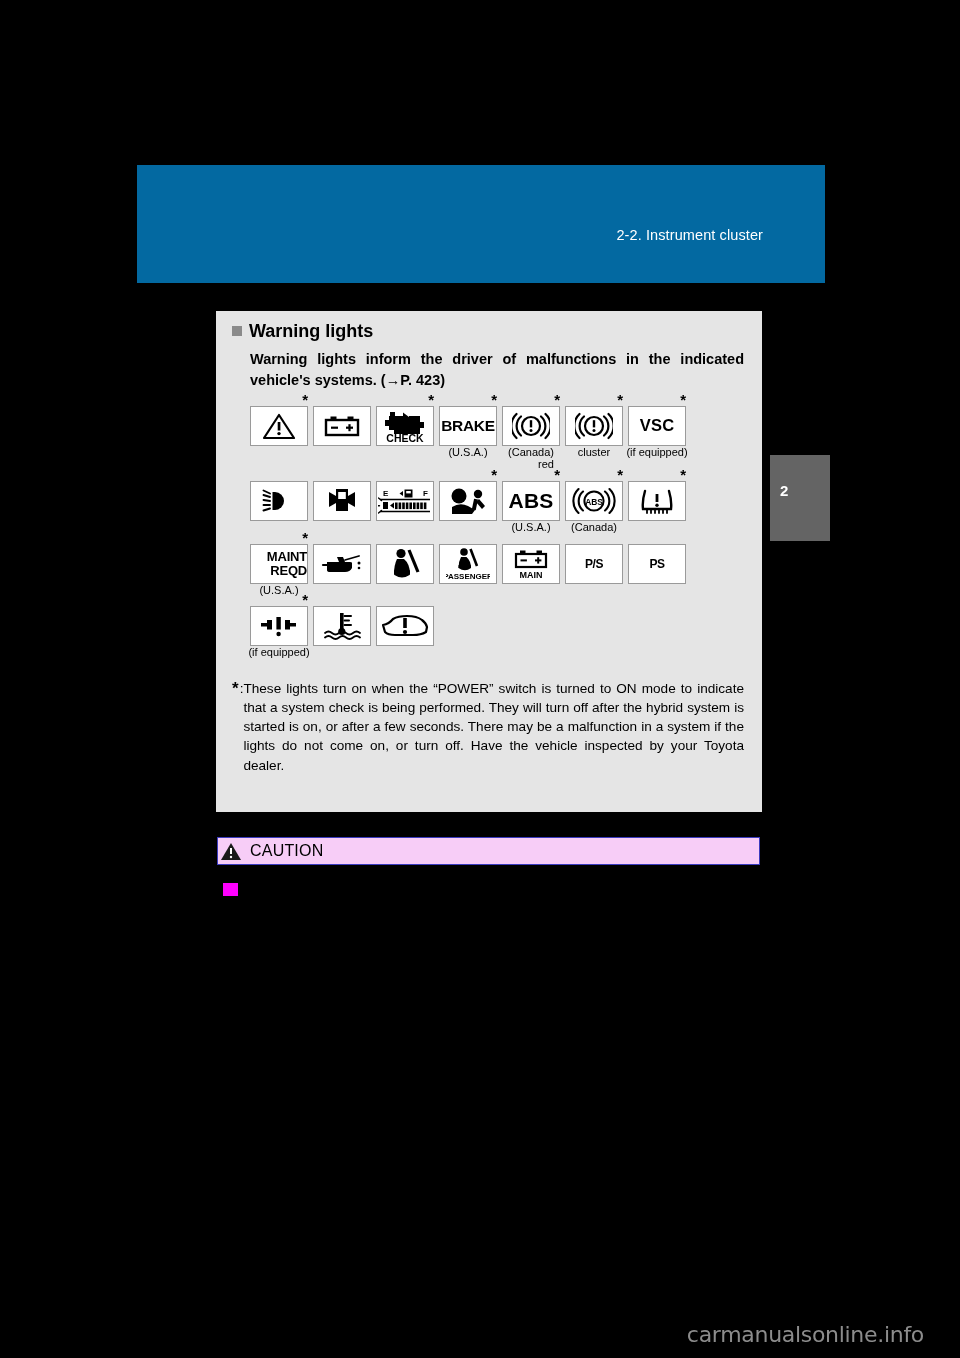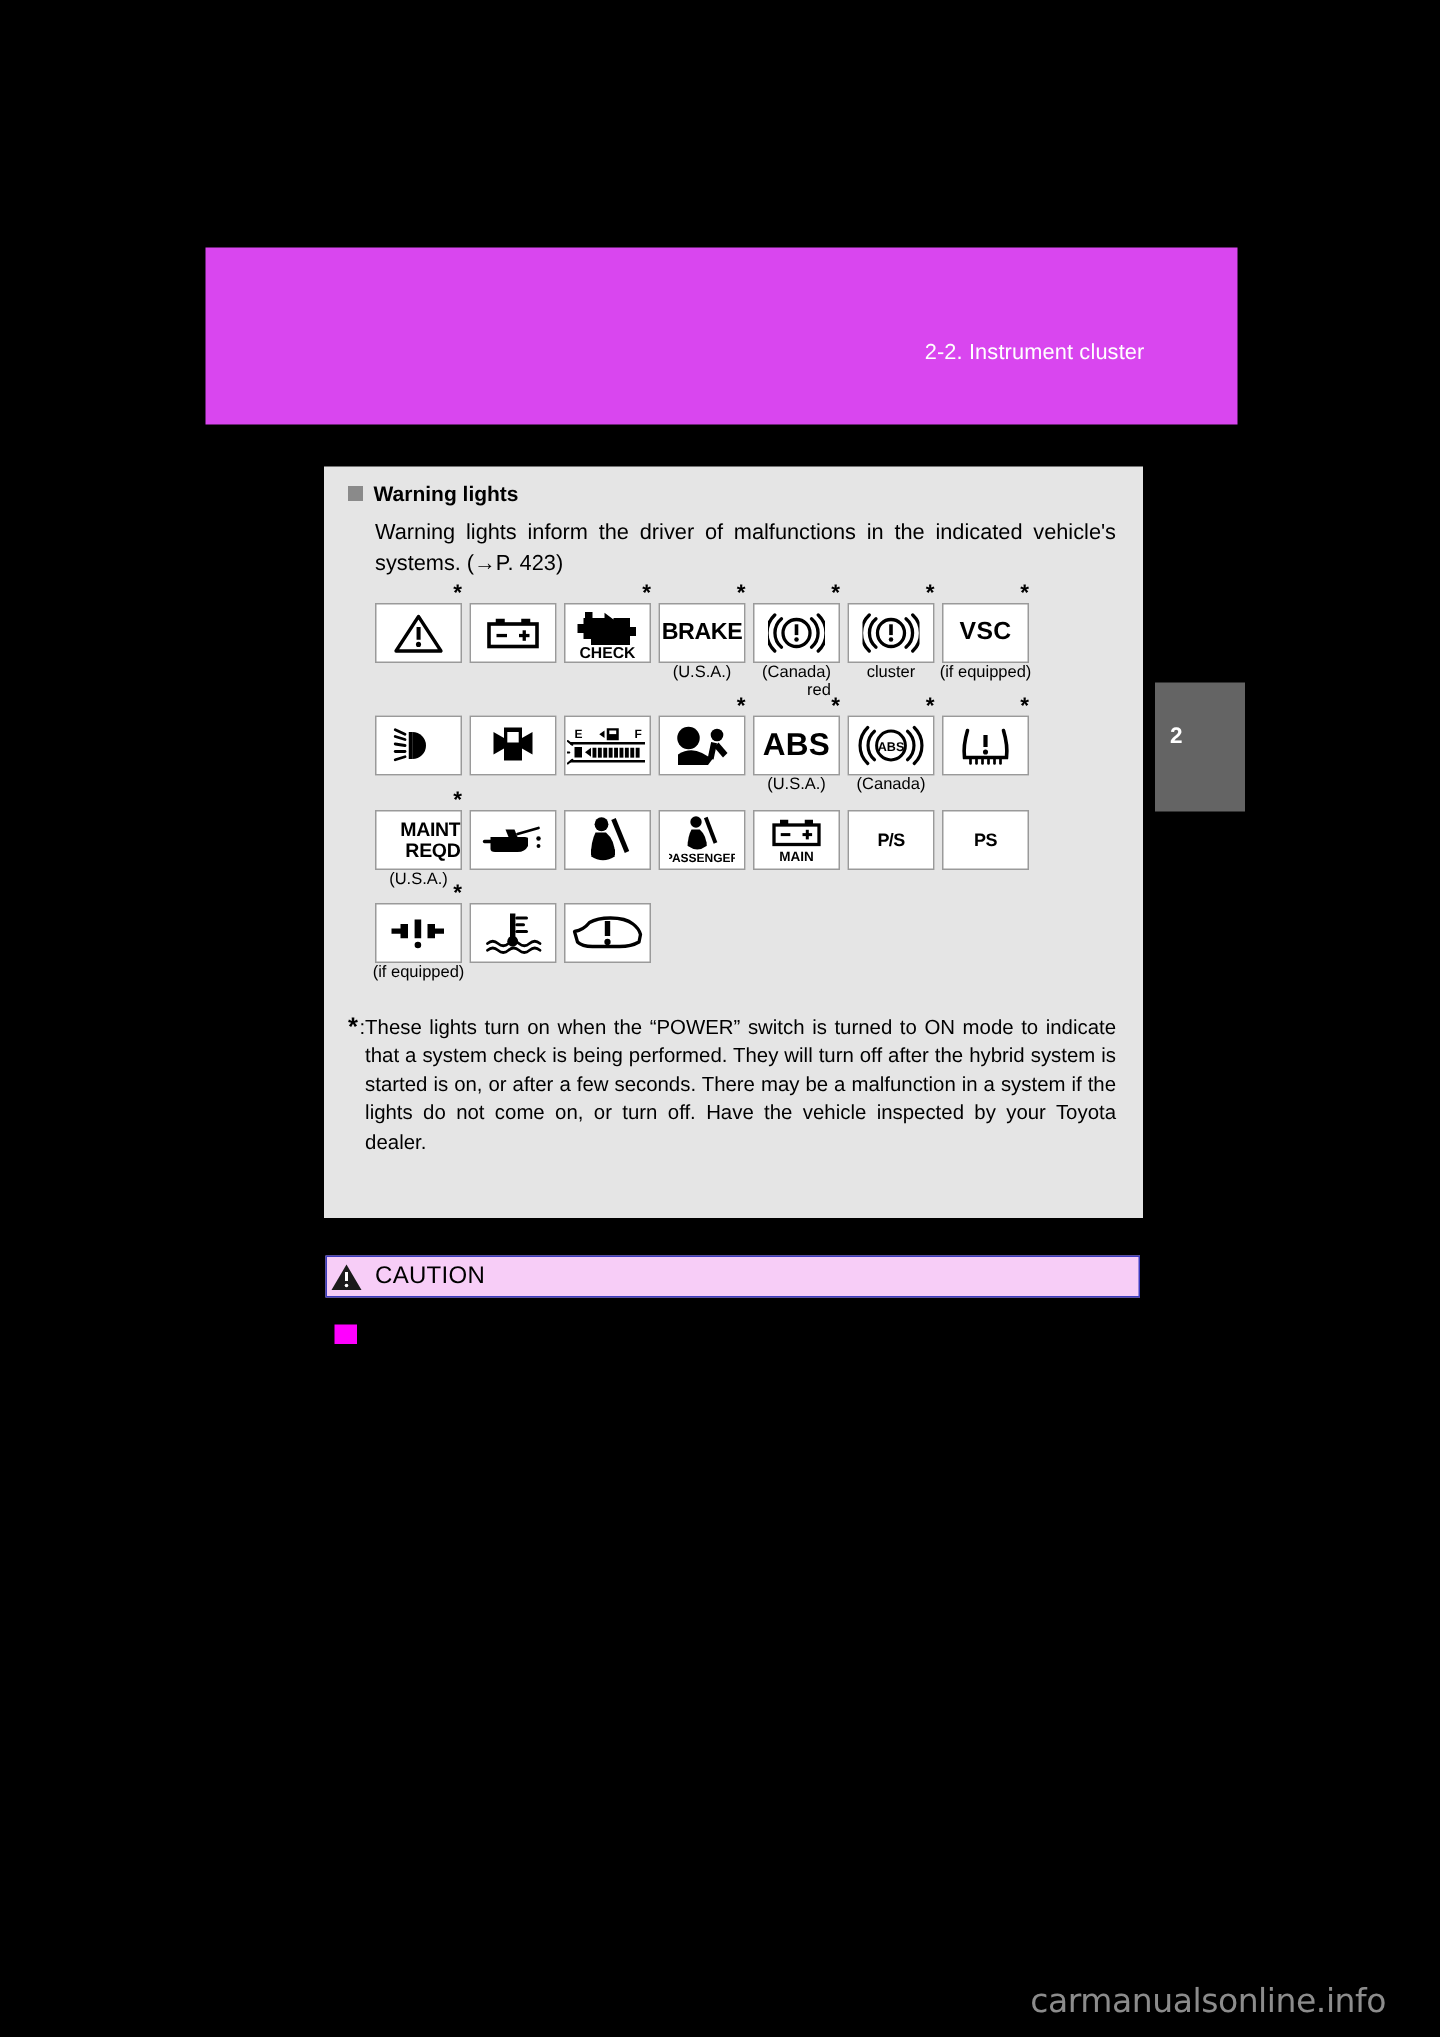--- a/index.html
+++ b/index.html
@@ -15,21 +15,21 @@
     overflow: hidden;
   }
 
   
   .header-band {
     position: absolute;
     left: 137px;
     top: 165px;
     width: 688px;
     height: 118px;
-    background: #d946ef;
+    background: #0369a1;
   }
   .header-title {
     position: absolute;
     right: 62px;
     top: 62px;
     color: #ffffff;
     font-size: 14.5px;
     letter-spacing: 0.1px;
     white-space: nowrap;
   }
@@ -76,33 +76,34 @@
     margin-bottom: 9px;
   }
   .sq-bullet {
     width: 10px;
     height: 10px;
     background: #8a8a8a;
     margin-right: 7px;
     flex: none;
   }
   .section-heading-text {
-    font-size: 14px;
+    font-size: 18px;
     font-weight: bold;
     color: #000;
     line-height: 1;
   }
 
   .intro-text {
     font-size: 14.5px;
     color: #000;
     line-height: 1.44;
     text-align: justify;
     text-justify: inter-word;
     width: 494px;
+    font-weight: bold;
   }
 
   
   .icon-rows {
     margin-top: 15px;
     margin-left: -2px;
   }
   .icon-row {
     display: flex;
     align-items: flex-start;

